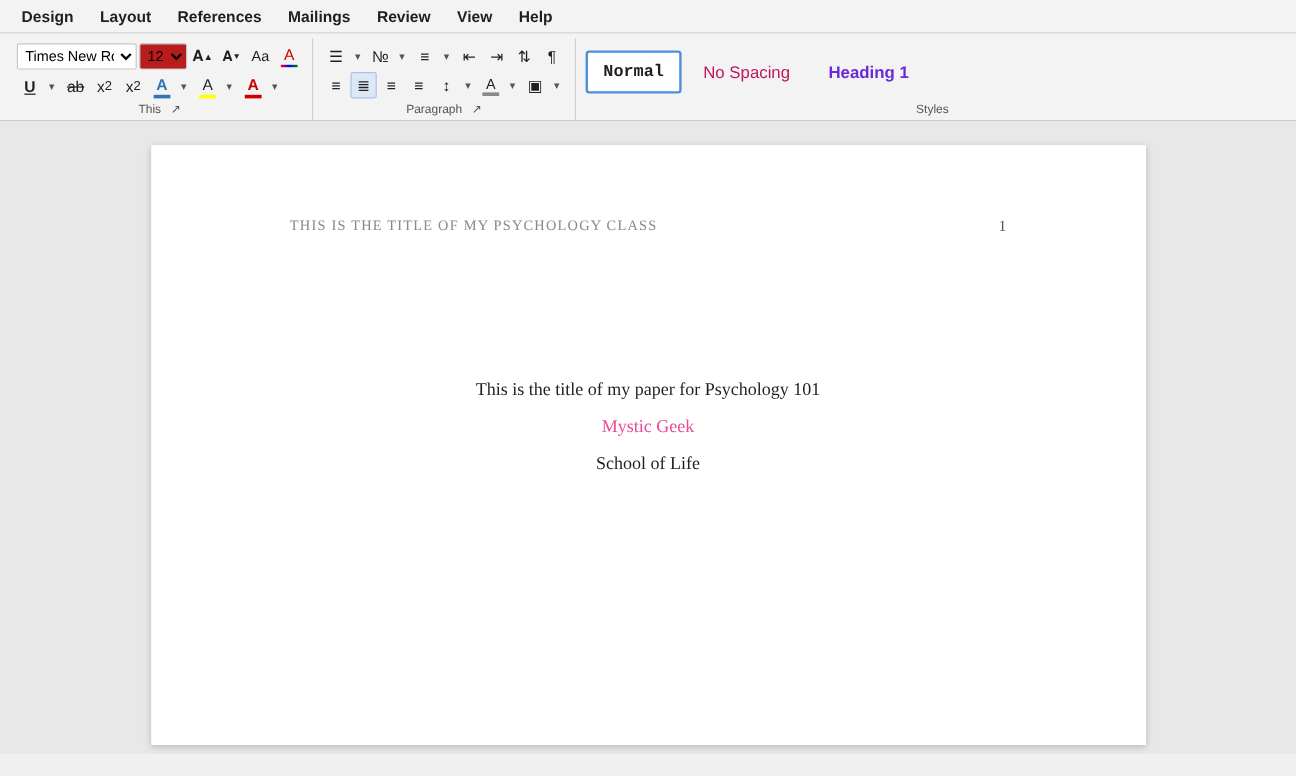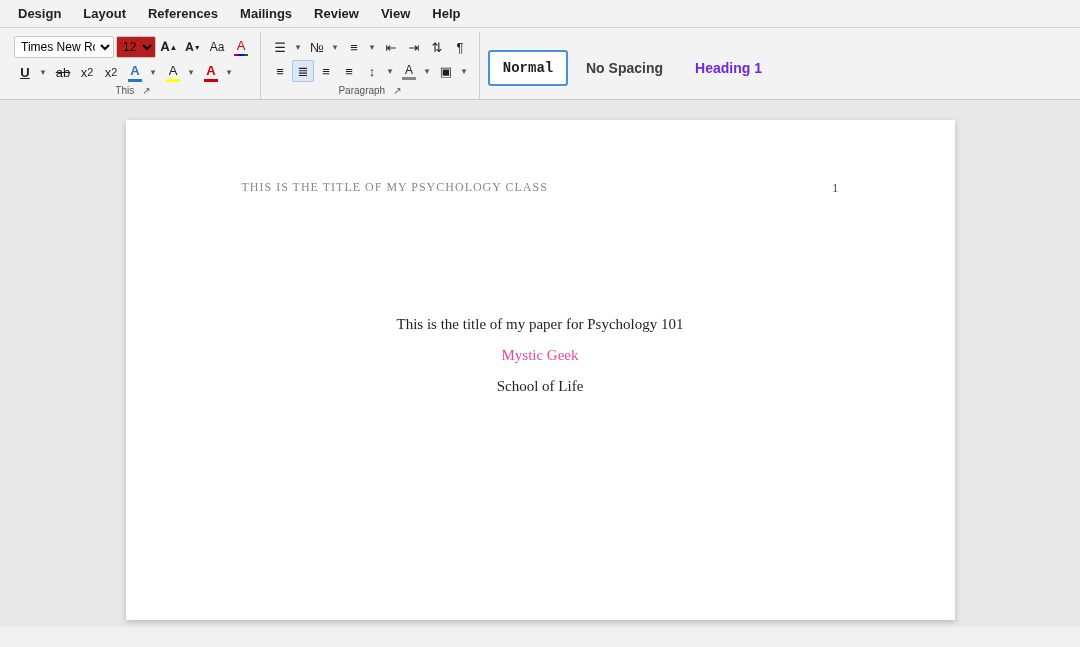--- a/index.html
+++ b/index.html
@@ -107,25 +107,24 @@
       background: white;
       cursor: pointer;
       min-width: 80px;
       text-align: center;
       font-family: Liberation Mono, monospace;
     }
 
     .style-no-spacing {
       padding: 8px 14px;
       font-size: 14px;
-      color: #404040;
+      color: #be185d;
       background: none;
       cursor: pointer;
       text-align: left;
-      font-weight: bold;
     }
 
     .style-heading1 {
       padding: 8px 14px;
       font-size: 14px;
       color: #6d28d9;
       font-weight: 600;
       background: none;
       cursor: pointer;
       text-align: center;
@@ -415,20 +414,23 @@
       <span class="expand-icon">↗</span>
     </div>
   </div>
 
   <div class="styles-block">
     <div class="styles-block-content">
       <div class="style-normal">Normal</div>
       <div class="style-no-spacing">No Spacing</div>
       <div class="style-heading1">Heading 1</div>
     </div>
+    <div class="styles-block-label">
+      <span>Styles</span>
+    </div>
   </div>
 </div>
 
 <div class="document-area">
   <div class="page">
     <div class="page-header">
       <span class="running-head">THIS IS THE TITLE OF MY PSYCHOLOGY CLASS</span>
       <span class="page-number">1</span>
     </div>
     <div class="page-body">

